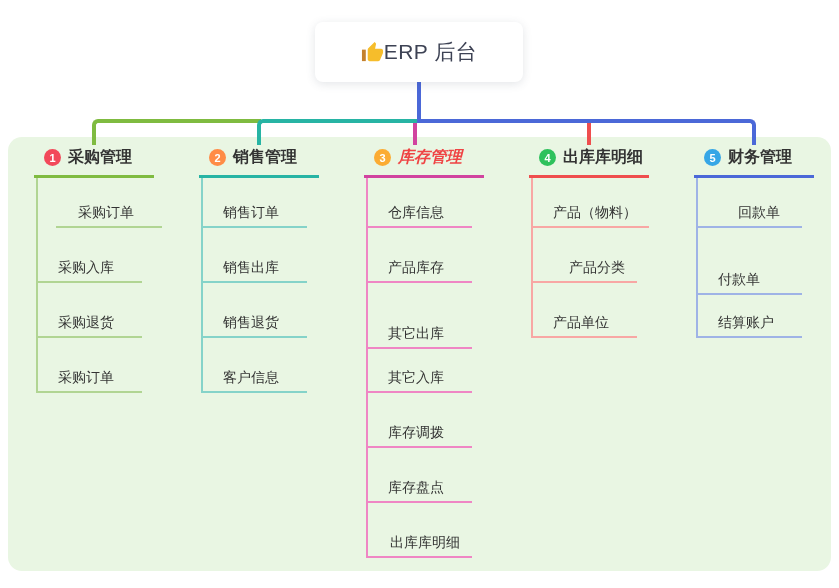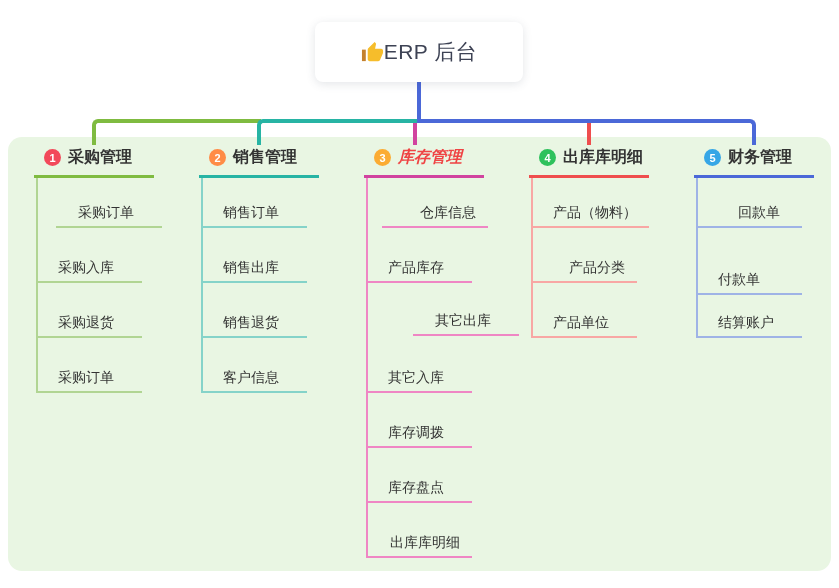--- a/index.html
+++ b/index.html
@@ -101,27 +101,27 @@
         <div class="child-label" style="color: rgb(51, 51, 51);">销售退货</div>
       </div>
       <div class="child-item" style="left: 201px; top: 360px; border-bottom: 2px solid rgb(133, 211, 201);">
         <div class="child-label" style="color: rgb(51, 51, 51);">客户信息</div>
       </div>
       <div class="branch-node" style="left: 364px; width: 120px; border-bottom: 3px solid rgb(209, 67, 159);">
         <div class="branch-badge" style="background: rgb(251, 172, 51);">3</div>
         <div class="branch-title" style="color: #ef4444; font-style: italic;">库存管理</div>
       </div>
       <div class="trunk" style="left: 366px; top: 178px; height: 380px; background: rgb(239, 134, 196);"></div>
-      <div class="child-item" style="left: 382px; top: 195px; border-bottom: 2px solid rgb(239, 134, 196); justify-content: flex-end;">
+      <div class="child-item" style="left: 366px; top: 195px; border-bottom: 2px solid rgb(239, 134, 196);">
         <div class="child-label" style="color: rgb(51, 51, 51);">仓库信息</div>
       </div>
       <div class="child-item" style="left: 366px; top: 250px; border-bottom: 2px solid rgb(239, 134, 196);">
         <div class="child-label" style="color: rgb(51, 51, 51);">产品库存</div>
       </div>
-      <div class="child-item" style="left: 366px; top: 303px; border-bottom: 2px solid rgb(239, 134, 196); margin-left: 47px;">
+      <div class="child-item" style="left: 366px; top: 316px; border-bottom: 2px solid rgb(239, 134, 196);">
         <div class="child-label" style="color: rgb(51, 51, 51);">其它出库</div>
       </div>
       <div class="child-item" style="left: 366px; top: 360px; border-bottom: 2px solid rgb(239, 134, 196);">
         <div class="child-label" style="color: rgb(51, 51, 51);">其它入库</div>
       </div>
       <div class="child-item" style="left: 366px; top: 415px; border-bottom: 2px solid rgb(239, 134, 196);">
         <div class="child-label" style="color: rgb(51, 51, 51);">库存调拨</div>
       </div>
       <div class="child-item" style="left: 366px; top: 470px; border-bottom: 2px solid rgb(239, 134, 196);">
         <div class="child-label" style="color: rgb(51, 51, 51);">库存盘点</div>

